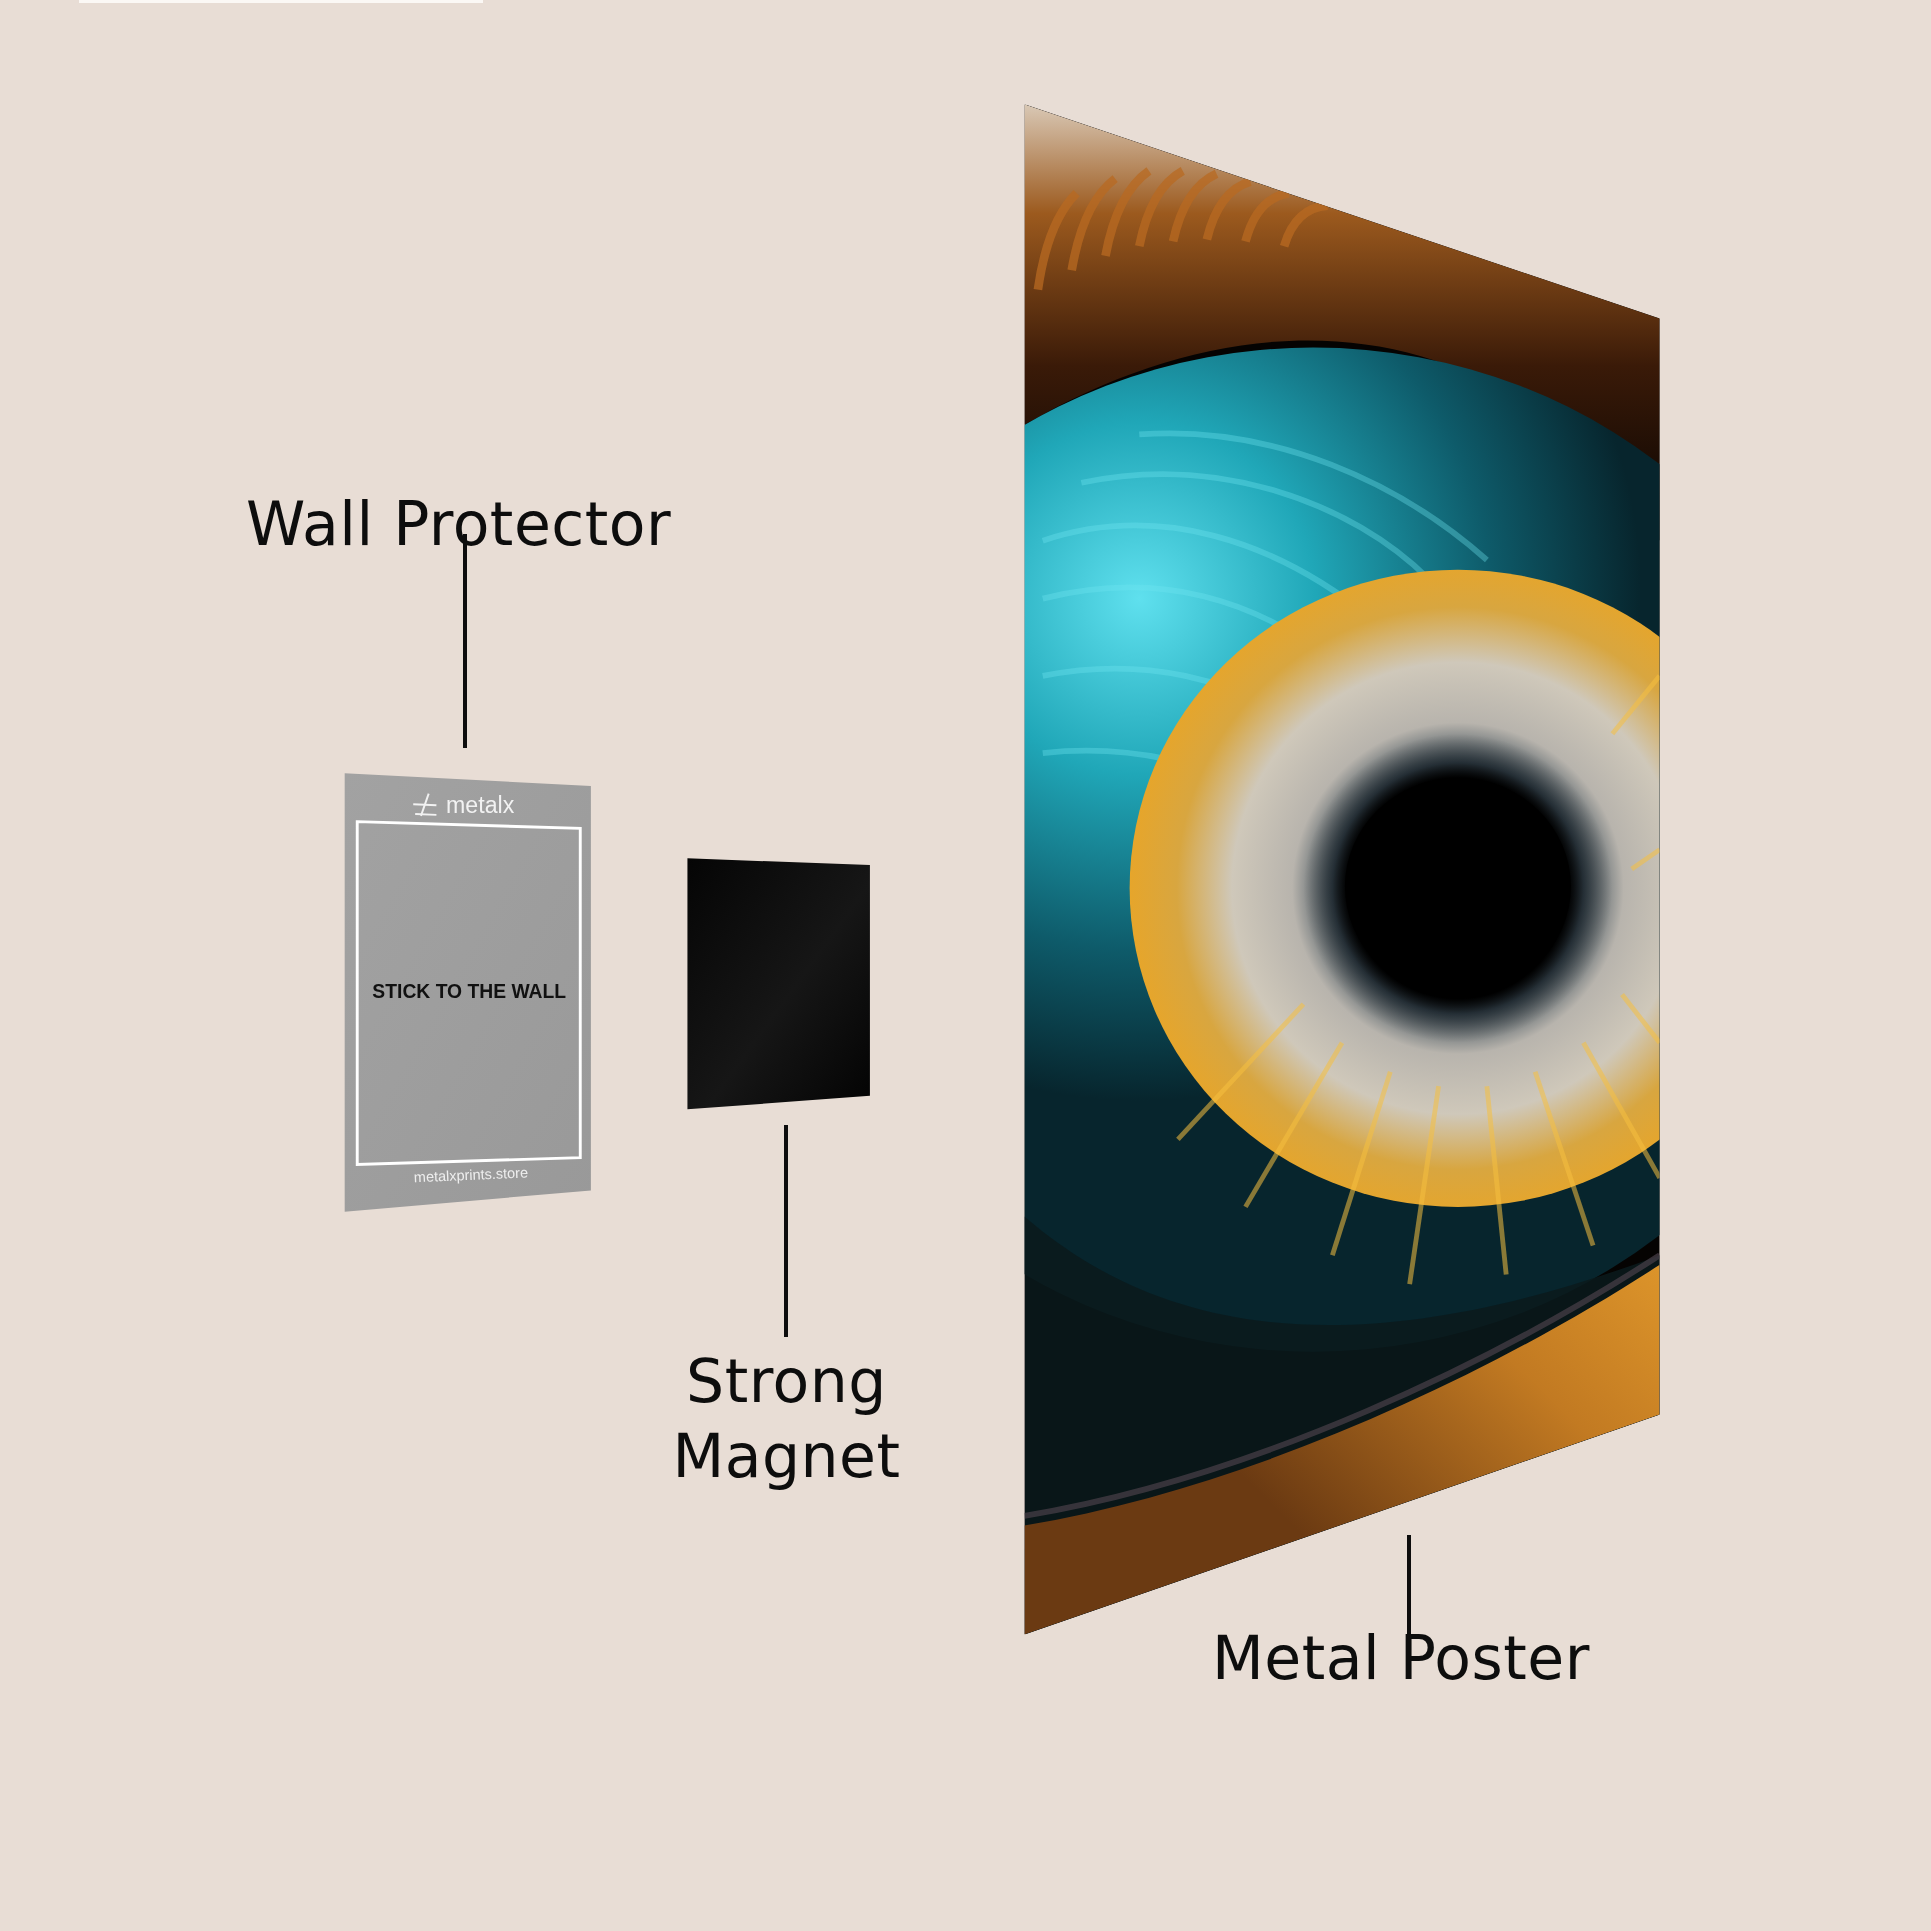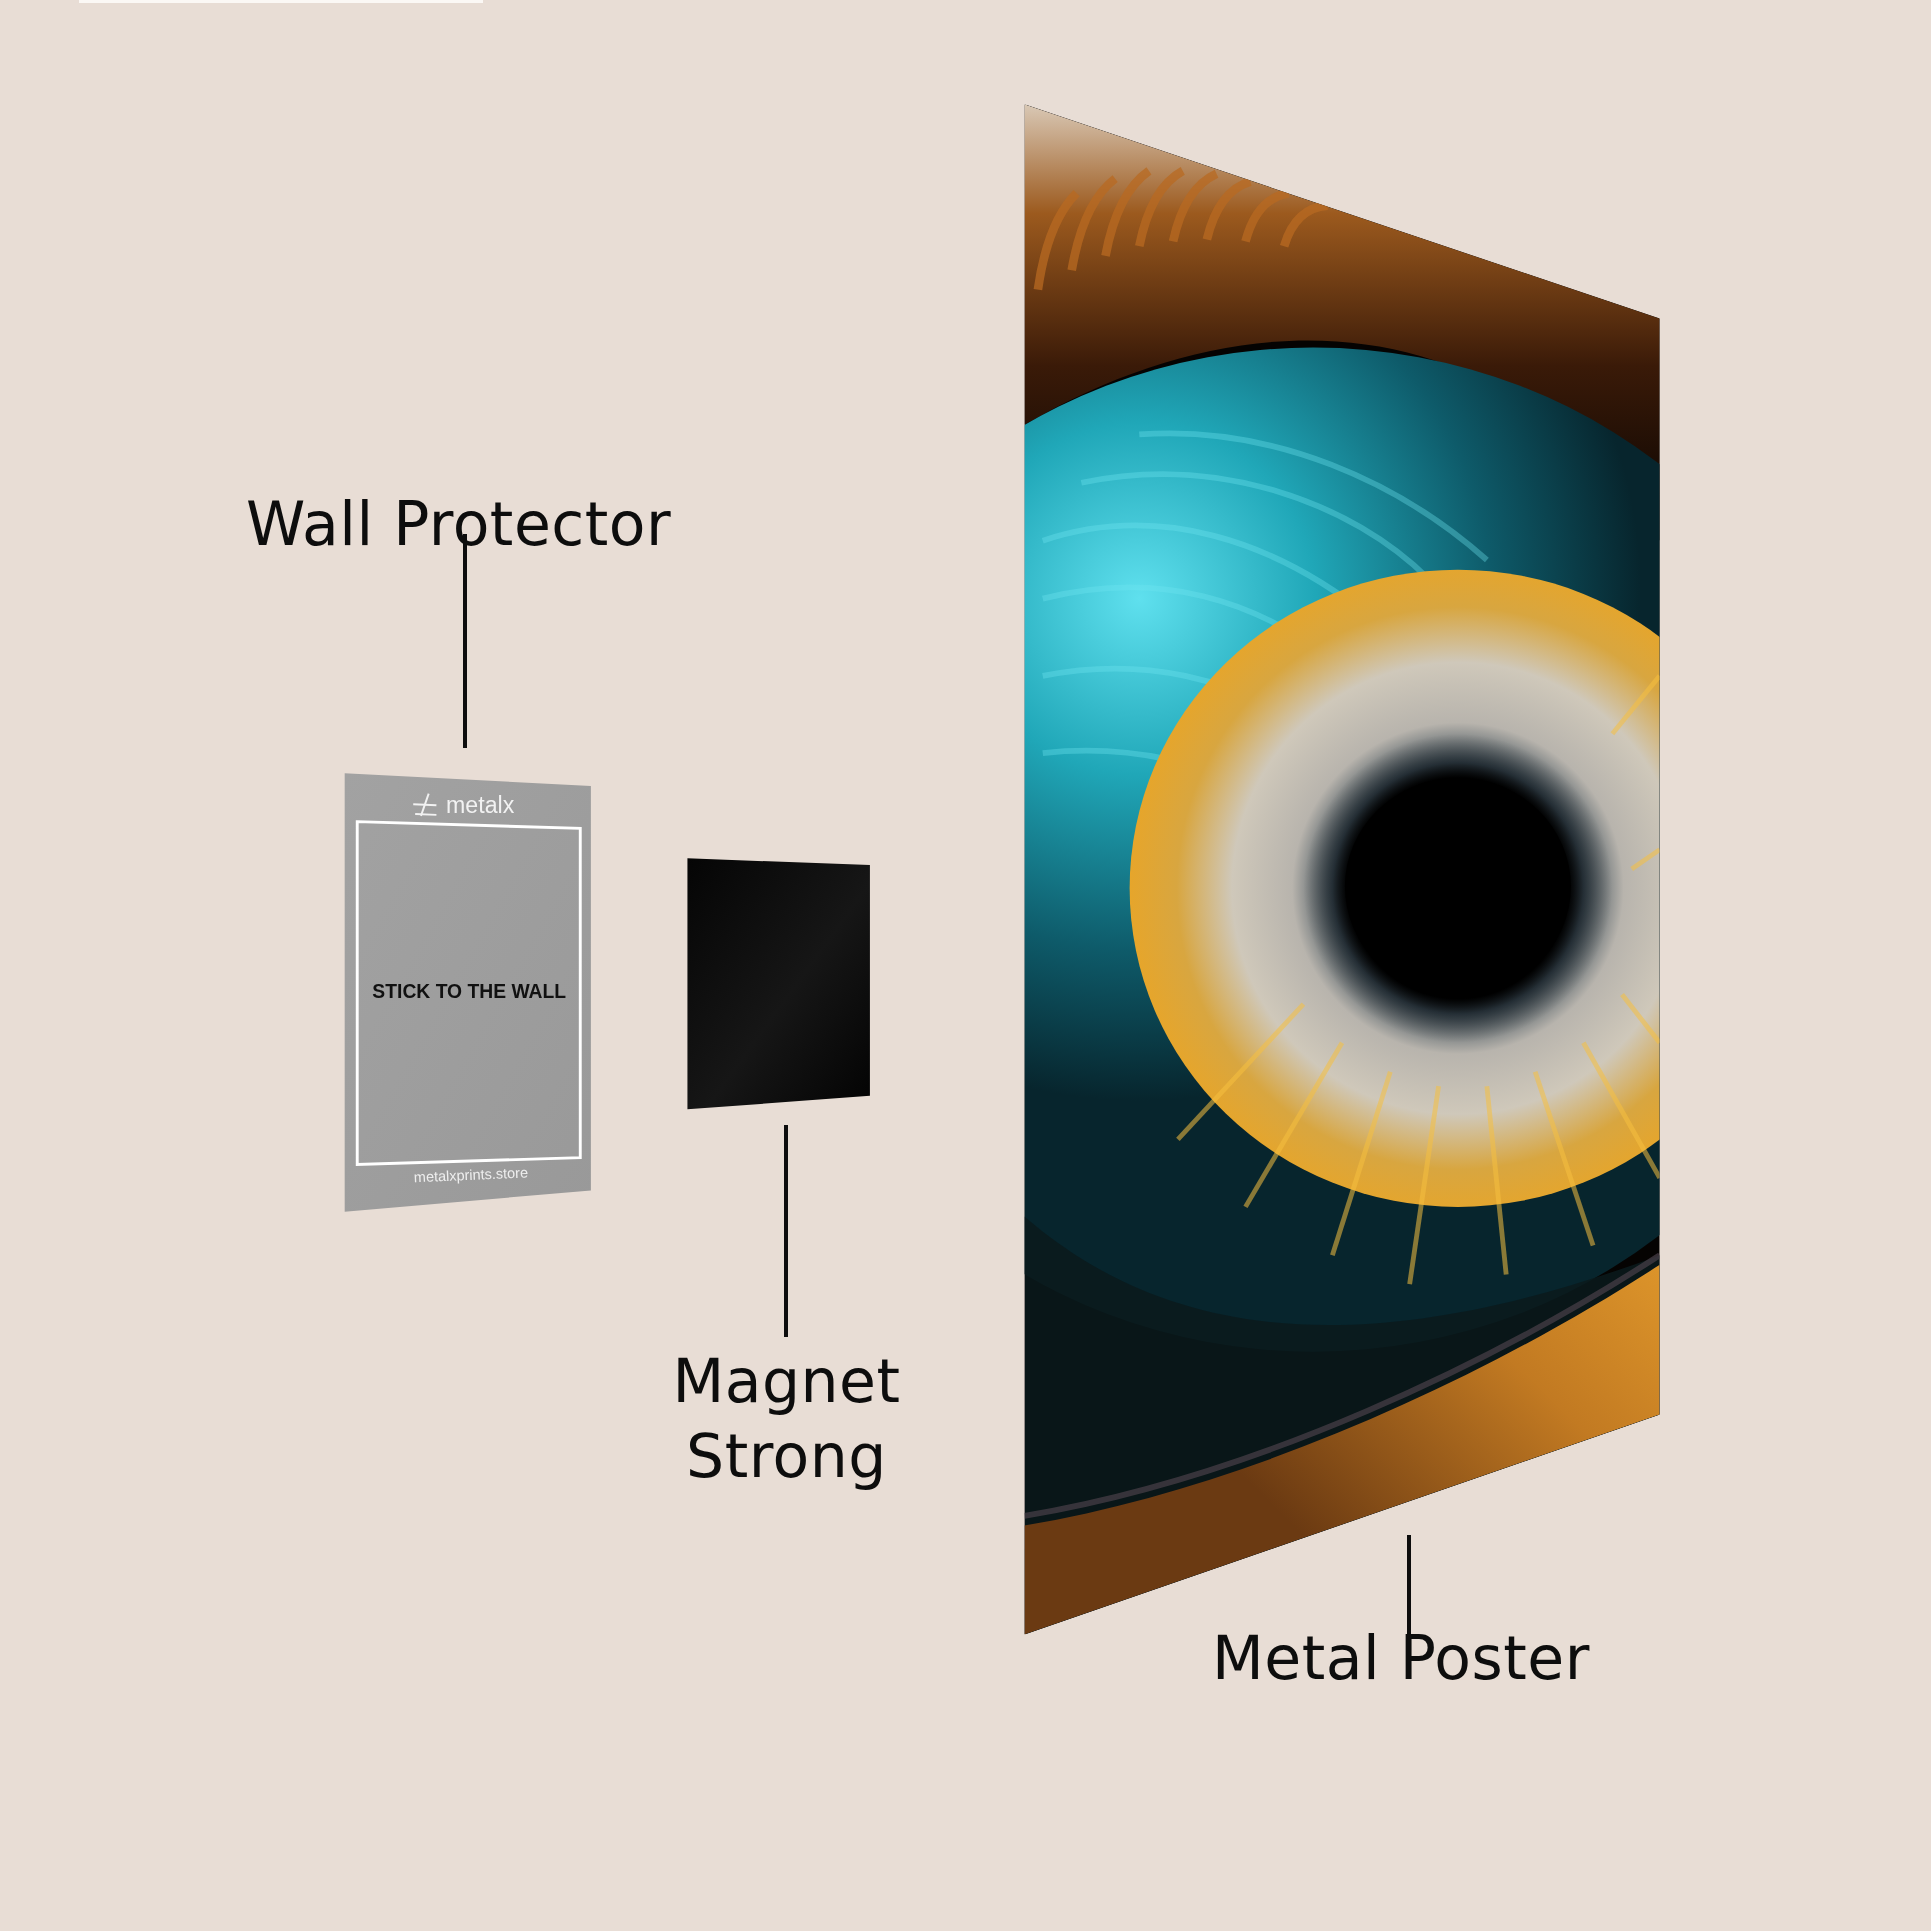--- a/index.html
+++ b/index.html
@@ -149,19 +149,19 @@
     <path d="M1061,1580 C1300,1540 1550,1420 1719,1310 L1719,1465 L1061,1693 Z" fill="url(#lidBottom)"></path>
     <path d="M1061,1570 C1300,1530 1550,1410 1719,1300" stroke="#4a4048" stroke-width="6" fill="none" opacity="0.7"></path>
   </g>
 </svg>
 
 <div class="label label-wall">Wall Protector</div>
 <div class="leader leader-wall"></div>
 
 <div class="leader leader-magnet"></div>
 <div class="label label-magnet">
+  <div>Strong</div>
   <div>Magnet</div>
-  <div>Strong</div>
 </div>
 
 <div class="leader leader-poster"></div>
 <div class="label label-poster">Metal Poster</div>
 
 
 </body></html>

